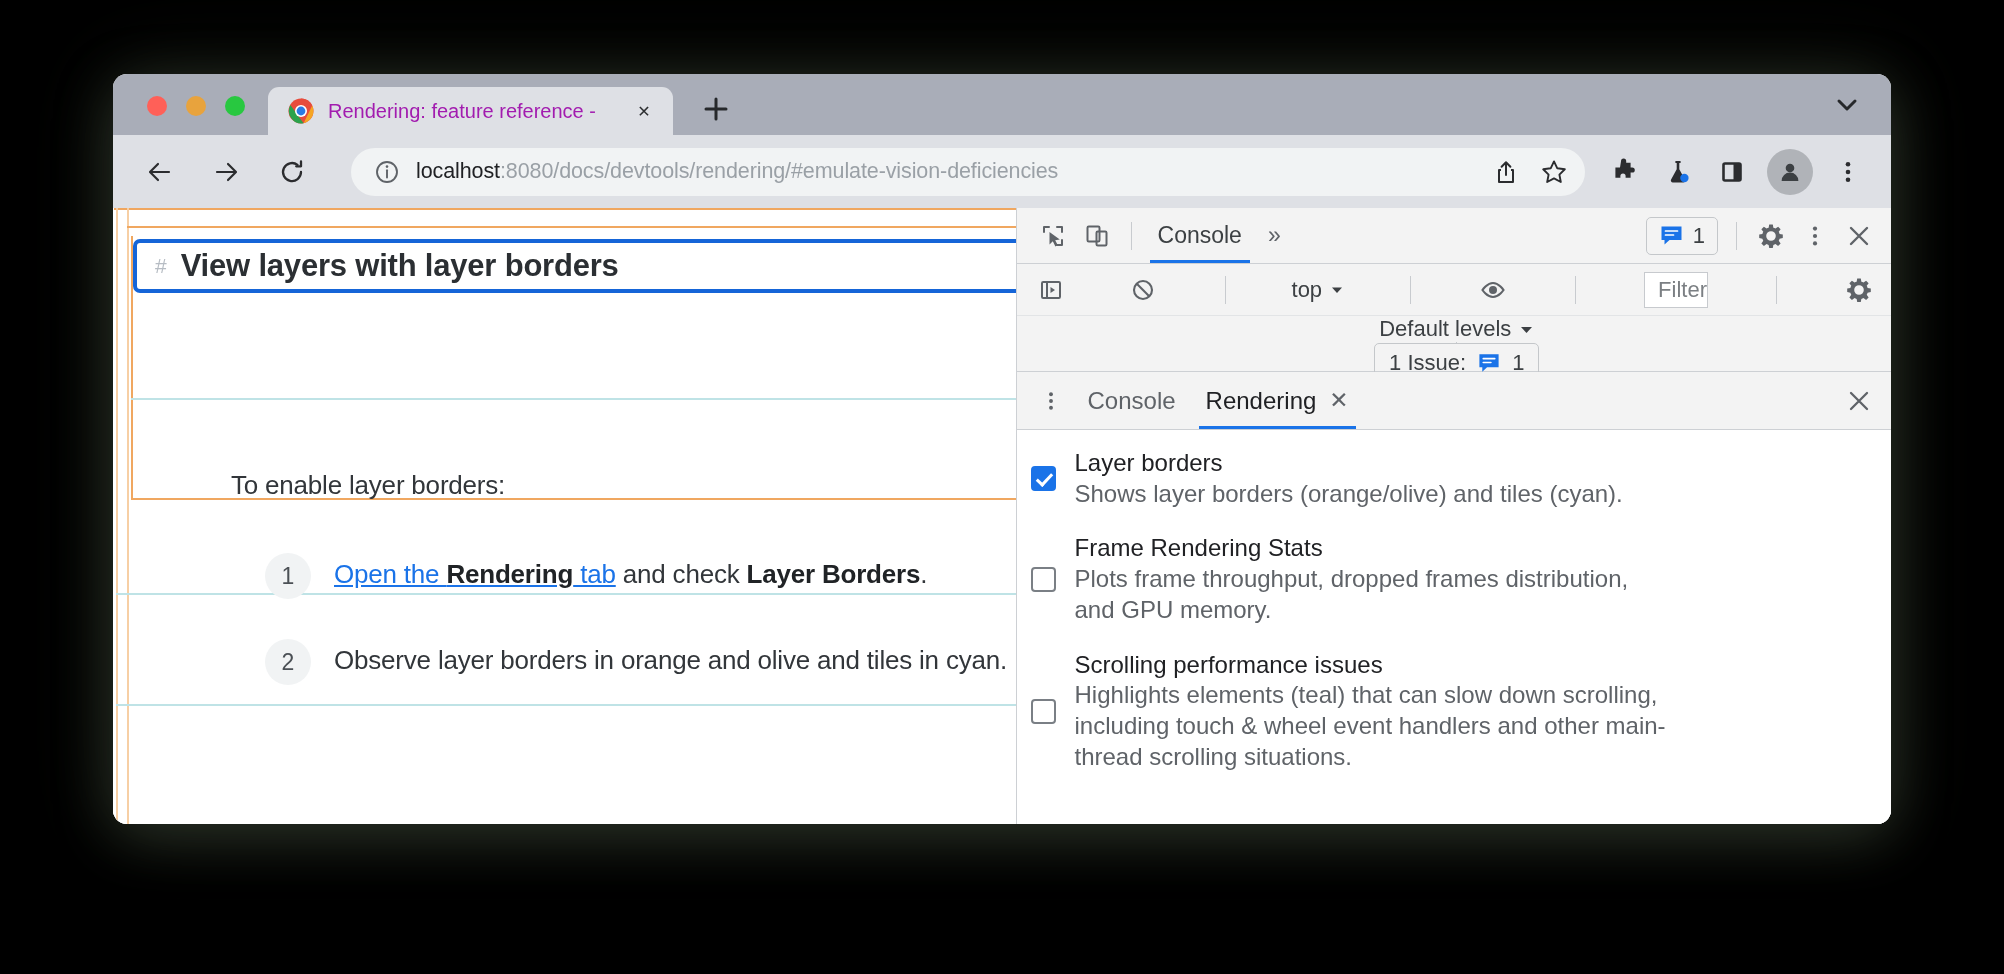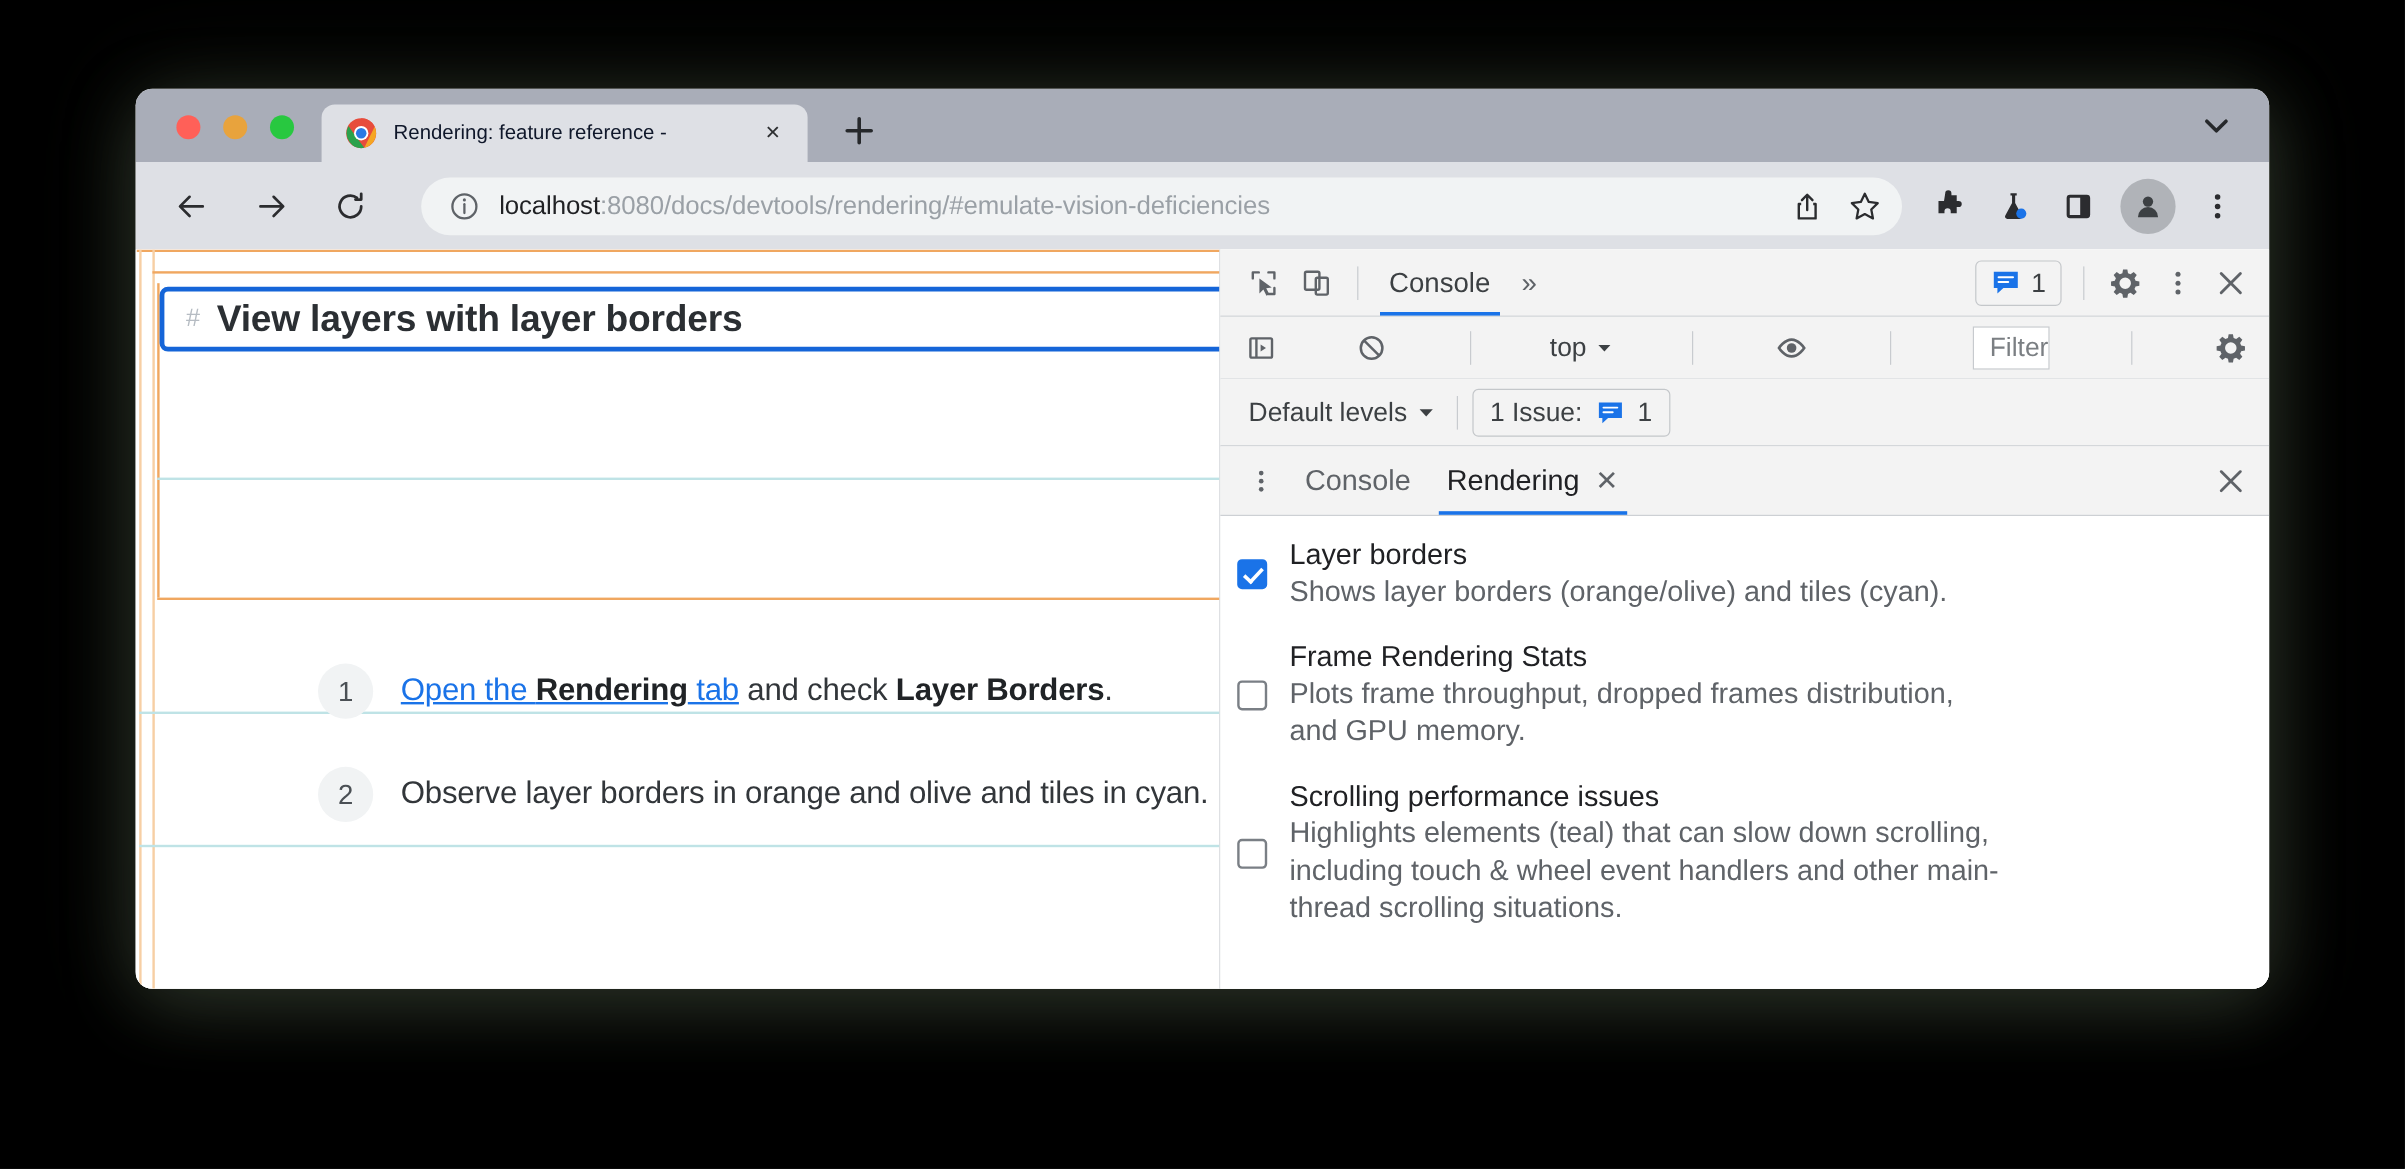--- a/index.html
+++ b/index.html
@@ -50,22 +50,22 @@
     padding: 0 14px 0 20px;
     position: relative;
   }
   .tab-favicon {
     width: 26px; height: 26px;
     flex: 0 0 26px;
     margin-right: 14px;
     position: relative;
   }
   .tab-title {
-    font-size: 17px;
-    color: #0f172a;
+    font-size: 20px;
+    color: #a21caf;
     white-space: nowrap;
     overflow: hidden;
     flex: 1;
     -webkit-mask-image: linear-gradient(to right, #000 88%, transparent 100%);
     mask-image: linear-gradient(to right, #000 88%, transparent 100%);
   }
   .tab-close {
     width: 30px; height: 30px;
     display: flex; align-items: center; justify-content: center;
     color: #2d2f31;
@@ -319,20 +319,21 @@
     display: flex; align-items: center; gap: 8px;
     padding: 0 6px;
     flex: 0 0 auto;
   }
   .dt-filter-row2 {
     height: 56px;
     background: #f3f3f3;
     border-bottom: 1px solid #cdd0d4;
     display: flex; align-items: center;
     padding: 0 12px 0 18px;
+    flex-direction: column;
   }
   .issue-summary {
     display: flex; align-items: center; gap: 11px;
     border: 1px solid #c4c7ca;
     border-radius: 5px;
     padding: 3px 14px;
     height: 40px;
     font-size: 22px;
     color: #3c4043;
     flex: 0 0 auto;
@@ -548,20 +549,21 @@
       <div class="lb lb-h lb-cyan" style="left:3px; top:496px; width:1057px;"></div>
 
       <div class="page-inner">
 
         <div class="doc-heading">
           <span class="anchor">#</span>
           <span class="htext">View layers with layer borders</span>
         </div>
 
 
+        <div class="doc-para" style="left:118px; top:255px; width:880px;">To enable layer borders:</div>
 
         <div class="doc-list" style="top:345px;">
           <div class="li-row" style="margin-bottom:40px;">
             <div class="li-num">1</div>
             <div class="li-text">
               <a href="#"><span>Open the </span><b>Rendering</b><span> tab</span></a><span> and check </span><b>Layer Borders</b><span>.</span>
             </div>
           </div>
           <div class="li-row">
             <div class="li-num">2</div>

